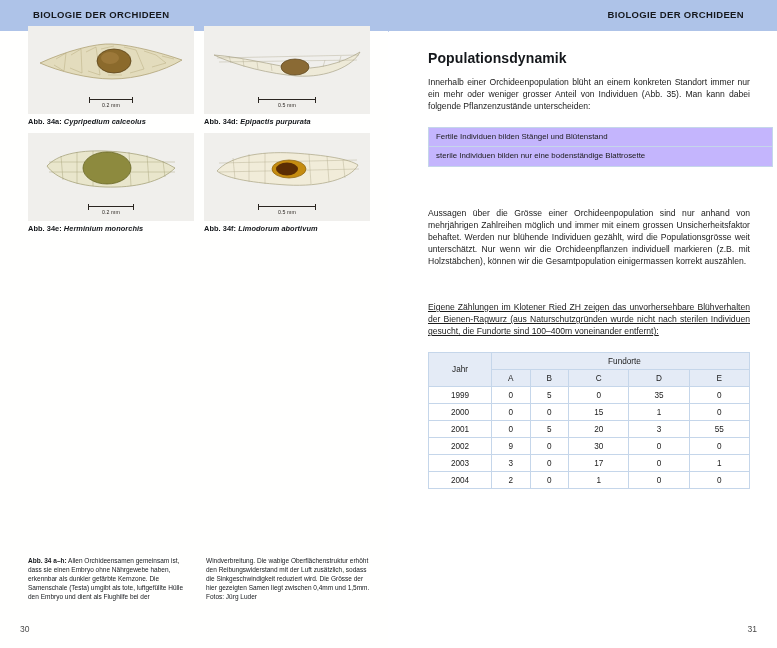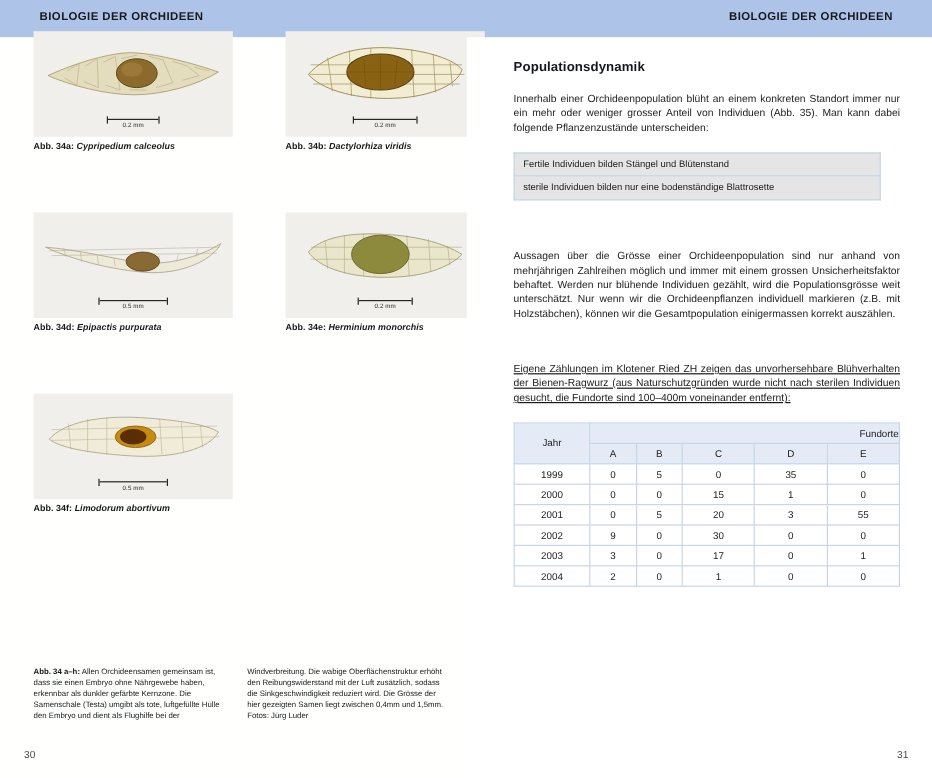--- a/index.html
+++ b/index.html
@@ -31,21 +31,21 @@
 
   .folio{
     position:absolute;bottom:14px;font-size:8.5px;color:#4a4a4a;
   }
   .folio.left{left:20px;}
   .folio.right{right:20px;}
 
   
   .fig-grid{
     position:absolute;left:28px;top:26px;width:370px;
-    display:grid;grid-template-columns:166px 166px;column-gap:10px;row-gap:0px;gap:44px;
+    display:grid;grid-template-columns:166px 166px;column-gap:10px;row-gap:0px;
   }
   .fig-cell{width:166px;margin-bottom:7px;}
   .fig-photo{
     position:relative;width:166px;height:88px;
     background:#f0efec;
     overflow:hidden;
   }
   .seed{
     position:absolute;left:50%;top:40%;
     transform:translate(-50%,-50%);
@@ -72,57 +72,57 @@
     display:grid;grid-template-columns:166px 166px;column-gap:12px;
   }
   .caption-col{
     font-size:6.5px;line-height:9.1px;color:#14171b;
   }
   .caption-col b{font-weight:bold;}
 
   
   .r-title{
     position:absolute;left:428px;top:50px;
-    font-size:11px;font-weight:bold;color:#14171b;letter-spacing:.1px;
+    font-size:14px;font-weight:bold;color:#14171b;letter-spacing:.1px;
   }
   .r-para{
     position:absolute;left:428px;width:322px;
     font-size:8.6px;line-height:12.1px;color:#1b1b1b;
     text-align:justify;
   }
   #intro-para{top:76px;}
   #body-para{top:207px;}
   #body-para2{top:301px;text-decoration:underline;}
 
   
   .states-table{
-    position:absolute;left:428px;top:127px;width:306px;
+    position:absolute;left:428px;top:127px;width:345px;
     border-collapse:collapse;
-    background:#e5e5e5;
+    background:#c4b5fd;
   }
   .states-table td{
     border:1px solid #c5d6ea;
     padding:4px 6px 4px 7px;
     font-size:7.9px;line-height:10.4px;color:#1b1b1b;
   }
 
   
   .data-table{
     position:absolute;left:428px;top:352px;width:322px;
     border-collapse:collapse;
   }
   .data-table td,.data-table th{
     border:1px solid #c5d6ea;
     font-size:8.2px;text-align:center;font-weight:normal;color:#1b1b1b;
     height:16px;padding:0;
   }
   .data-table th{background:#e4ebf6;}
   .data-table td{background:#ffffff;}
   .data-table .thead-jahr{background:#e4ebf6;text-align:center;}
-  .data-table .thead-fundorte{background:#e4ebf6;text-align:right;padding-left:8px;}
+  .data-table .thead-fundorte{background:#e4ebf6;text-align:center;padding-left:8px;}
   .col-year{width:62px;}
 </style>
 </head>
 <body>
 
 <div class="header-bar"></div>
 <div class="header-title left">BIOLOGIE DER ORCHIDEEN</div>
 <div class="header-title right">BIOLOGIE DER ORCHIDEEN</div>
 
 <div class="page-left"></div>
@@ -145,43 +145,20 @@
         <div class="bar" style="width:42px"></div>
         <div class="lbl">0.2 mm</div>
       </div>
     </div>
     <div class="fig-cap">
       <span>Abb. 34a:</span>
       <i>Cypripedium calceolus</i>
     </div>
   </div>
 
-  <div class="fig-cell">
-    <div class="fig-photo">
-      <svg class="seed" width="140" height="58" viewBox="0 0 140 58">
-        <path d="M6 30 C20 14 46 6 76 8 C106 10 128 18 134 26 C130 40 104 50 72 50 C42 50 16 42 6 30 Z" fill="#f2ecd3" stroke="#9b8c55" stroke-width="0.8"></path>
-        <g stroke="#9b8c55" stroke-width="0.6" fill="none" opacity="0.9">
-          <path d="M22 16 L26 44 M40 10 L42 48 M58 8 L58 50 M92 9 L94 49 M110 13 L112 45 M124 20 L126 40"></path>
-          <path d="M8 22 L134 22 M7 30 L136 30 M10 38 L132 38"></path>
-        </g>
-        <ellipse cx="66" cy="28" rx="28" ry="15" fill="#8a6213" stroke="#5d410a" stroke-width="0.9"></ellipse>
-        <g stroke="#6b4c10" stroke-width="0.5" fill="none" opacity="0.8">
-          <path d="M52 17 L54 40 M66 14 L66 42 M80 17 L78 40 M40 28 L92 28"></path>
-        </g>
-      </svg>
-      <div class="scalebar">
-        <div class="bar" style="width:52px"></div>
-        <div class="lbl">0.2 mm</div>
-      </div>
-    </div>
-    <div class="fig-cap">
-      <span>Abb. 34b:</span>
-      <i>Dactylorhiza viridis</i>
-    </div>
-  </div>
 
 
   <div class="fig-cell">
     <div class="fig-photo">
       <svg class="seed" width="152" height="50" viewBox="0 0 152 50">
         <path d="M3 19 C30 21 62 29 82 32 C104 34 130 28 149 16 C142 30 116 42 86 40 C60 38 26 30 3 19 Z" fill="#eeead8" stroke="#a9a488" stroke-width="0.7"></path>
         <g stroke="#a9a488" stroke-width="0.45" fill="none" opacity="0.85">
           <path d="M18 20 L20 27 M32 23 L33 31 M46 26 L47 33 M60 28 L61 35 M96 33 L98 26 M112 31 L114 24 M128 27 L130 20"></path>
           <path d="M6 22 L148 19 M8 26 L146 24"></path>
         </g>

